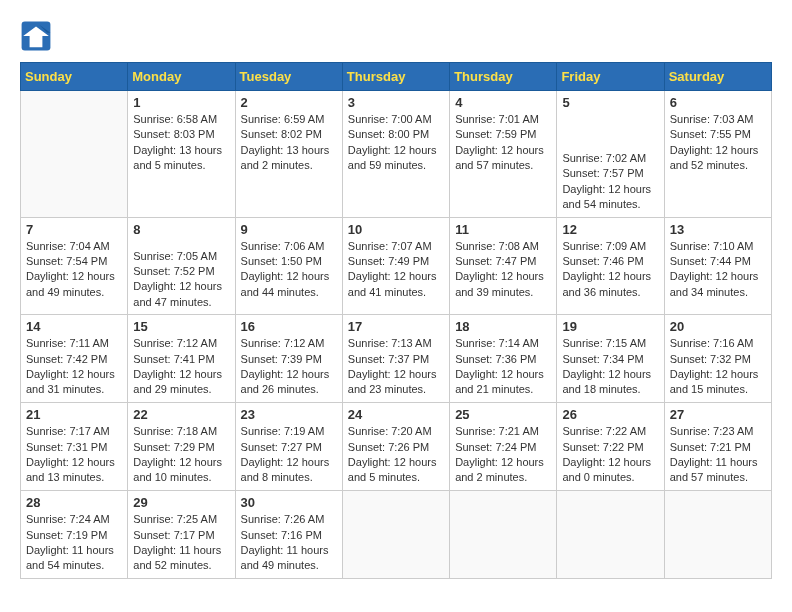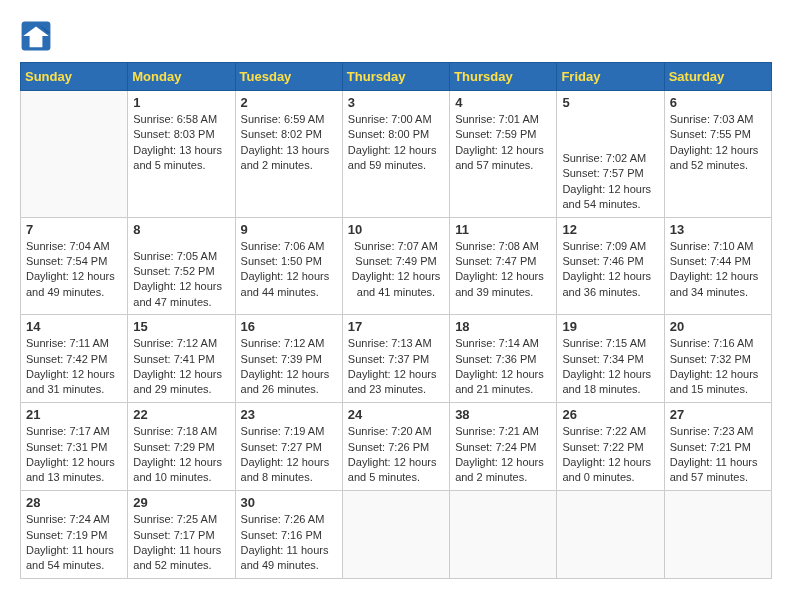--- a/index.html
+++ b/index.html
@@ -177,21 +177,21 @@
         </td>
         <td>
           <span class="day-num">9</span>
           <div class="day-info" style="white-space: pre-line;">Sunrise: 7:06 AM
 Sunset: 1:50 PM
 Daylight: 12 hours
 and 44 minutes.</div>
         </td>
         <td>
           <span class="day-num">10</span>
-          <div class="day-info" style="white-space: pre-line; text-align: center;">Sunrise: 7:07 AM
+          <div class="day-info" style="white-space: pre-line;">Sunrise: 7:07 AM
 Sunset: 7:49 PM
 Daylight: 12 hours
 and 41 minutes.</div>
         </td>
         <td>
           <span class="day-num">11</span>
           <div class="day-info" style="white-space: pre-line;">Sunrise: 7:08 AM
 Sunset: 7:47 PM
 Daylight: 12 hours
 and 39 minutes.</div>
@@ -285,21 +285,21 @@
 and 8 minutes.</div>
         </td>
         <td>
           <span class="day-num">24</span>
           <div class="day-info" style="white-space: pre-line;">Sunrise: 7:20 AM
 Sunset: 7:26 PM
 Daylight: 12 hours
 and 5 minutes.</div>
         </td>
         <td>
-          <span class="day-num">38</span>
+          <span class="day-num">25</span>
           <div class="day-info" style="white-space: pre-line;">Sunrise: 7:21 AM
 Sunset: 7:24 PM
 Daylight: 12 hours
 and 2 minutes.</div>
         </td>
         <td>
           <span class="day-num">26</span>
           <div class="day-info" style="white-space: pre-line;">Sunrise: 7:22 AM
 Sunset: 7:22 PM
 Daylight: 12 hours

